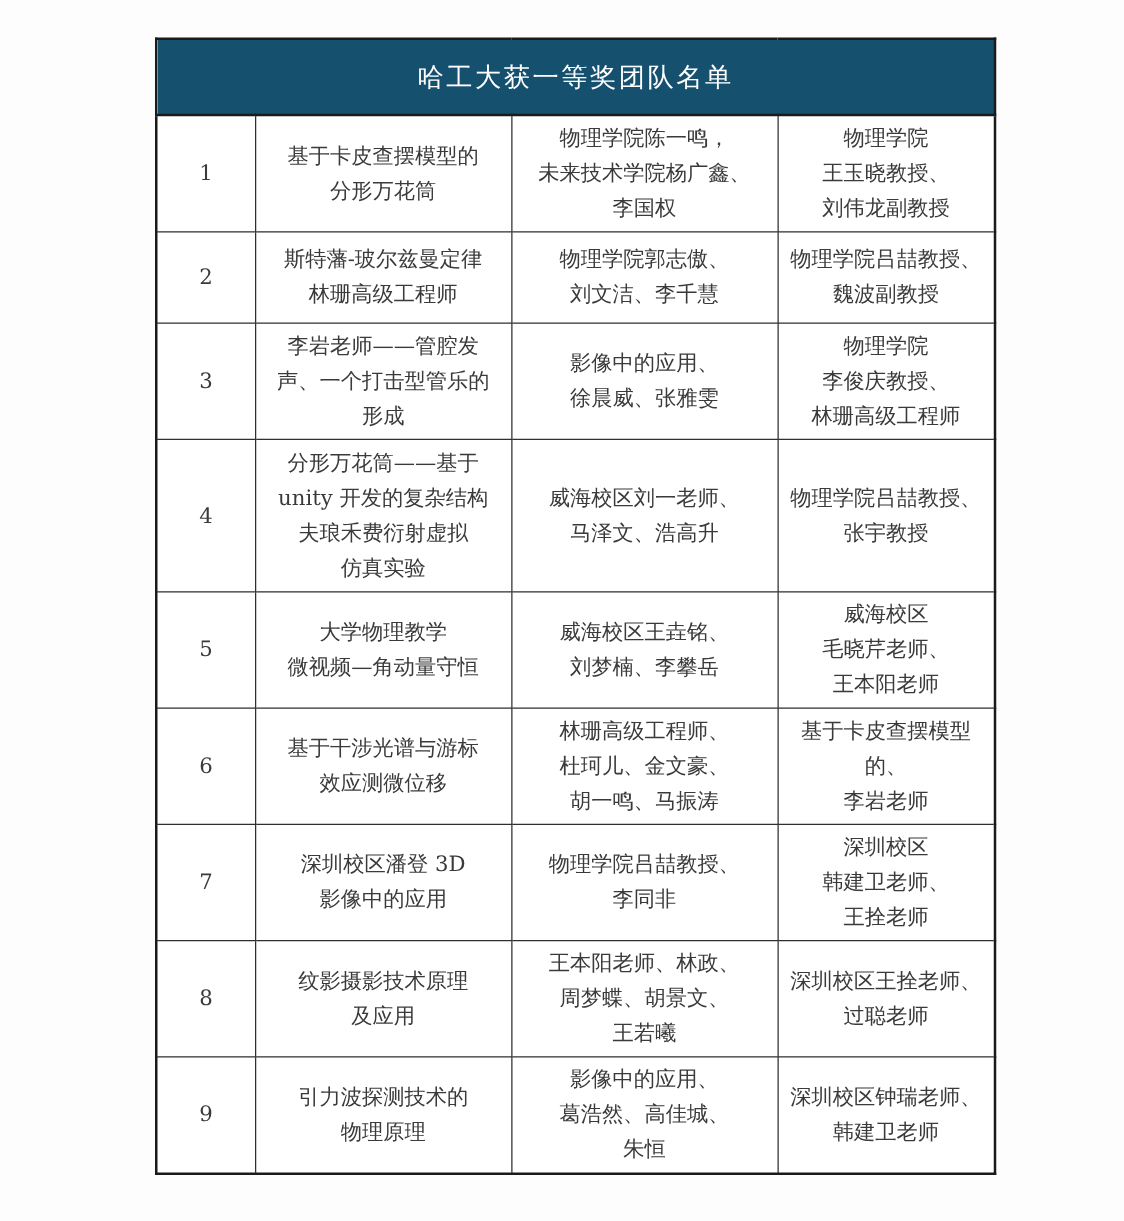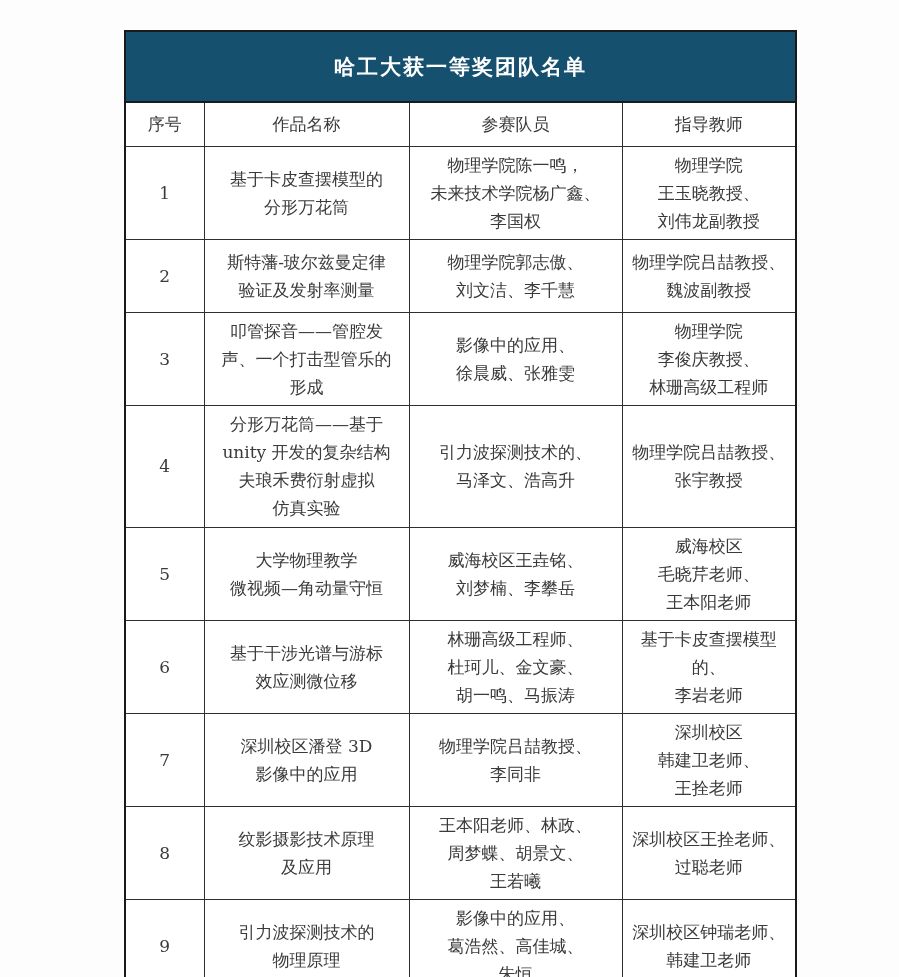--- a/index.html
+++ b/index.html
@@ -33,23 +33,23 @@
     font-size:17px;
     line-height:28px;
     padding:4px 6px;
     white-space:pre-line;
     overflow:hidden;
   }
   .title-row td{
     background:var(--title-bg);
     color:var(--title-text);
     font-size:21px;
-    font-weight:bold;
+    font-weight:normal;
     letter-spacing:2px;
-    height:71px;
+    height:61px;
     border:2px solid #1a1a1a;
   }
   .header-row td{
     height:44px;
     font-size:17px;
   }
   col.c-no{width:79px;}
   col.c-work{width:205px;}
   col.c-members{width:213px;}
   col.c-teachers{width:174px;}
@@ -70,64 +70,58 @@
   <colgroup>
     <col class="c-no">
       <col class="c-work">
       <col class="c-members">
       <col class="c-teachers">
   </colgroup>
   <tbody>
     <tr class="title-row">
       <td colspan="4">哈工大获一等奖团队名单</td>
     </tr>
-    <tr class="header-row">
-      <td>序号</td>
-      <td>作品名称</td>
-      <td>参赛队员</td>
-      <td>指导教师</td>
-    </tr>
     <tr class="r1">
       <td>1</td>
       <td>基于卡皮查摆模型的
 分形万花筒</td>
       <td>物理学院陈一鸣，
 未来技术学院杨广鑫、
 李国权</td>
       <td>物理学院
 王玉晓教授、
 刘伟龙副教授</td>
     </tr>
     <tr class="r2">
       <td>2</td>
       <td>斯特藩-玻尔兹曼定律
-验证及发射率测量</td>
+林珊高级工程师</td>
       <td>物理学院郭志傲、
 刘文洁、李千慧</td>
       <td>物理学院吕喆教授、
 魏波副教授</td>
     </tr>
     <tr class="r3">
       <td>3</td>
-      <td>叩管探音——管腔发
+      <td>李岩老师——管腔发
 声、一个打击型管乐的
 形成</td>
       <td>影像中的应用、
 徐晨威、张雅雯</td>
       <td>物理学院
 李俊庆教授、
 林珊高级工程师</td>
     </tr>
     <tr class="r4">
       <td>4</td>
       <td>分形万花筒——基于
 unity 开发的复杂结构
 夫琅禾费衍射虚拟
 仿真实验</td>
-      <td>引力波探测技术的、
+      <td>威海校区刘一老师、
 马泽文、浩高升</td>
       <td>物理学院吕喆教授、
 张宇教授</td>
     </tr>
     <tr class="r5">
       <td>5</td>
       <td>大学物理教学
 微视频—角动量守恒</td>
       <td>威海校区王垚铭、
 刘梦楠、李攀岳</td>

